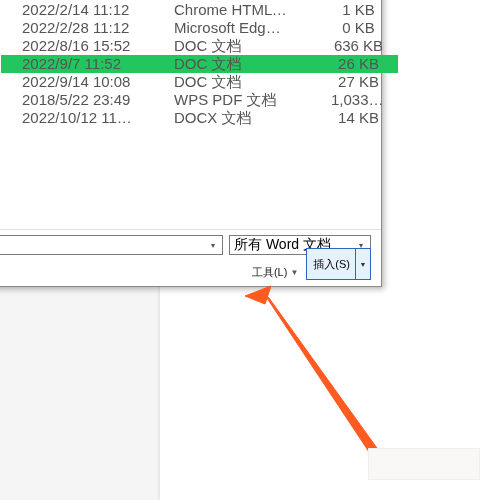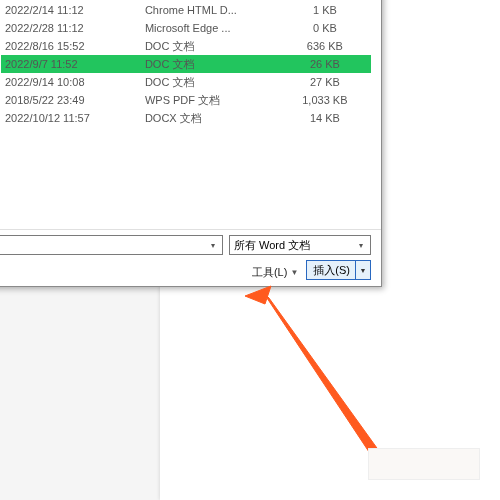--- a/index.html
+++ b/index.html
@@ -1,36 +1,36 @@
 <!DOCTYPE html>
 <html><head>
 <meta charset="utf-8">
 <style>
   html,body{margin:0;padding:0;width:500px;height:500px;background:#fff;font-family:"Microsoft YaHei",Arial,sans-serif;font-size:11px;color:#000;overflow:hidden}
   .page-bg{position:absolute;inset:0;background:#f5f5f5}
   .paper{position:absolute;left:160px;top:0;width:340px;height:500px;background:#fff;box-shadow:0 0 4px rgba(0,0,0,0.15)}
   .dialog{position:absolute;left:-60px;top:-40px;width:440px;height:325px;background:#fff;border:1px solid #8a8a8a;box-shadow:2px 2px 6px rgba(0,0,0,0.3)}
   .filelist{position:absolute;left:60px;top:40px;right:10px}
   .filelist table{border-collapse:collapse;width:100%;table-layout:fixed}
-  .filelist td{padding:1px 4px;white-space:nowrap;overflow:hidden;text-overflow:ellipsis;height:16px;line-height:16px;font-size:11px}
+  .filelist td{padding:1px 21px;white-space:nowrap;overflow:hidden;text-overflow:ellipsis;height:16px;line-height:16px;font-size:15px}
   .filelist .c-date{width:110px;color:#555}
   .filelist .c-type{width:115px;color:#555}
   .filelist .c-size{width:55px;text-align:center;color:#555;padding-right:12px}
   .filelist tr.selected td{background:#22c55e}
   .bottom-sep{position:absolute;left:0;right:0;bottom:56px;height:1px;background:#e0e0e0}
   .filename-row{position:absolute;left:8px;right:10px;bottom:30px;height:22px;display:flex;gap:6px;align-items:center}
   .combo{border:1px solid #7a7a7a;height:20px;background:#fff;display:flex;align-items:center;position:relative;box-sizing:border-box}
   .combo .arrow{position:absolute;right:2px;top:2px;width:14px;height:14px;display:flex;align-items:center;justify-content:center;font-size:8px;color:#555}
   .filename-field{flex:1}
   .filetype-field{width:142px}
-  .filetype-field span.txt{padding-left:4px;font-size:11px}
+  .filetype-field span.txt{padding-left:4px;font-size:14px}
   .button-row{position:absolute;right:10px;bottom:6px;height:22px;display:flex;align-items:flex-end}
   .tools{display:flex;align-items:center;font-size:11px;color:#222;margin-right:8px}
   .tools .arrow{font-size:8px;margin-left:3px;color:#555}
-  .btn{border:1px solid #7a7a7a;background:#f3f3f3;height:20px;min-width:62px;font-size:11px;display:flex;align-items:center;justify-content:center;padding:0 6px;box-sizing:border-box;position:relative}
+  .btn{border:1px solid #7a7a7a;background:#f3f3f3;height:32px;min-width:62px;font-size:11px;display:flex;align-items:center;justify-content:center;padding:0 6px;box-sizing:border-box;position:relative}
   .btn.primary{border:1px solid #2968c0;background:#e5f1fb}
   .btn .split{position:absolute;right:0;top:0;bottom:0;width:14px;border-left:1px solid #2968c0;display:flex;align-items:center;justify-content:center;font-size:7px;color:#333}
   .btn.primary .lbl{padding-right:14px}
   .arrow-annot{position:absolute;pointer-events:none}
   .small-box{position:absolute;right:20px;bottom:20px;width:110px;height:30px;background:#faf8f6;border:1px solid #eee}
 </style>
 </head>
 <body>
 
 <div class="page-bg"></div>

